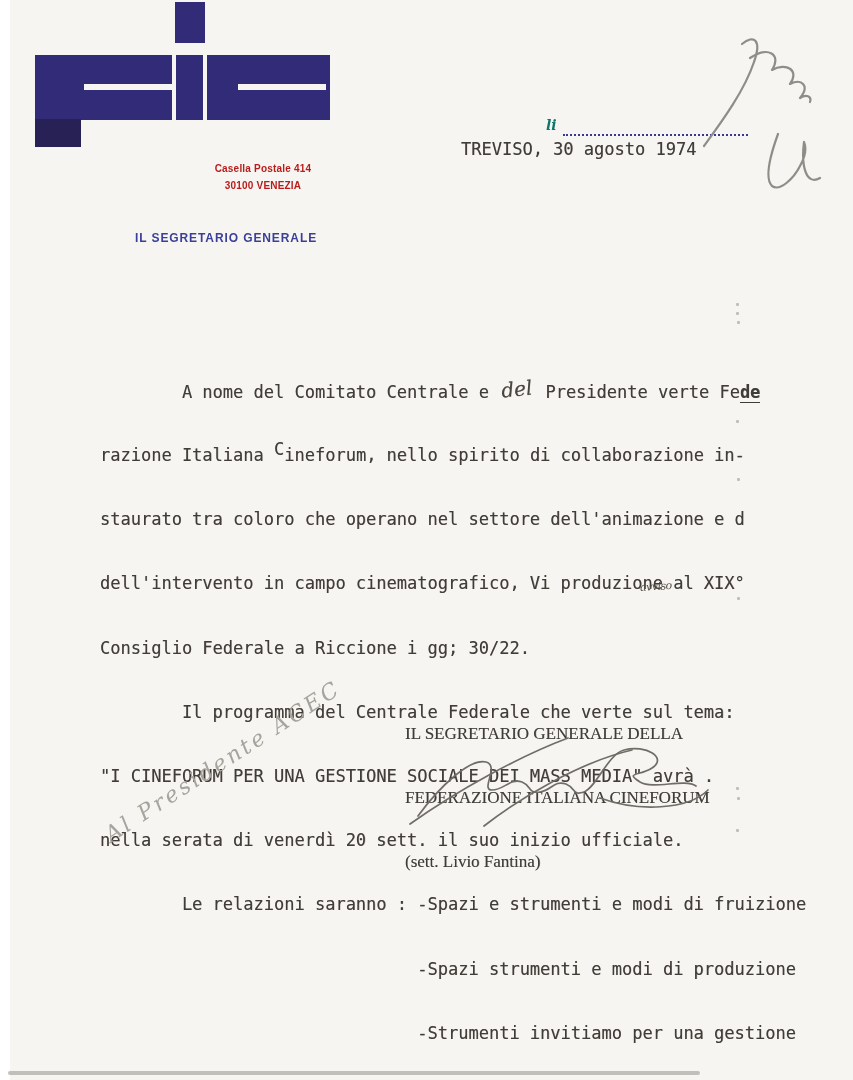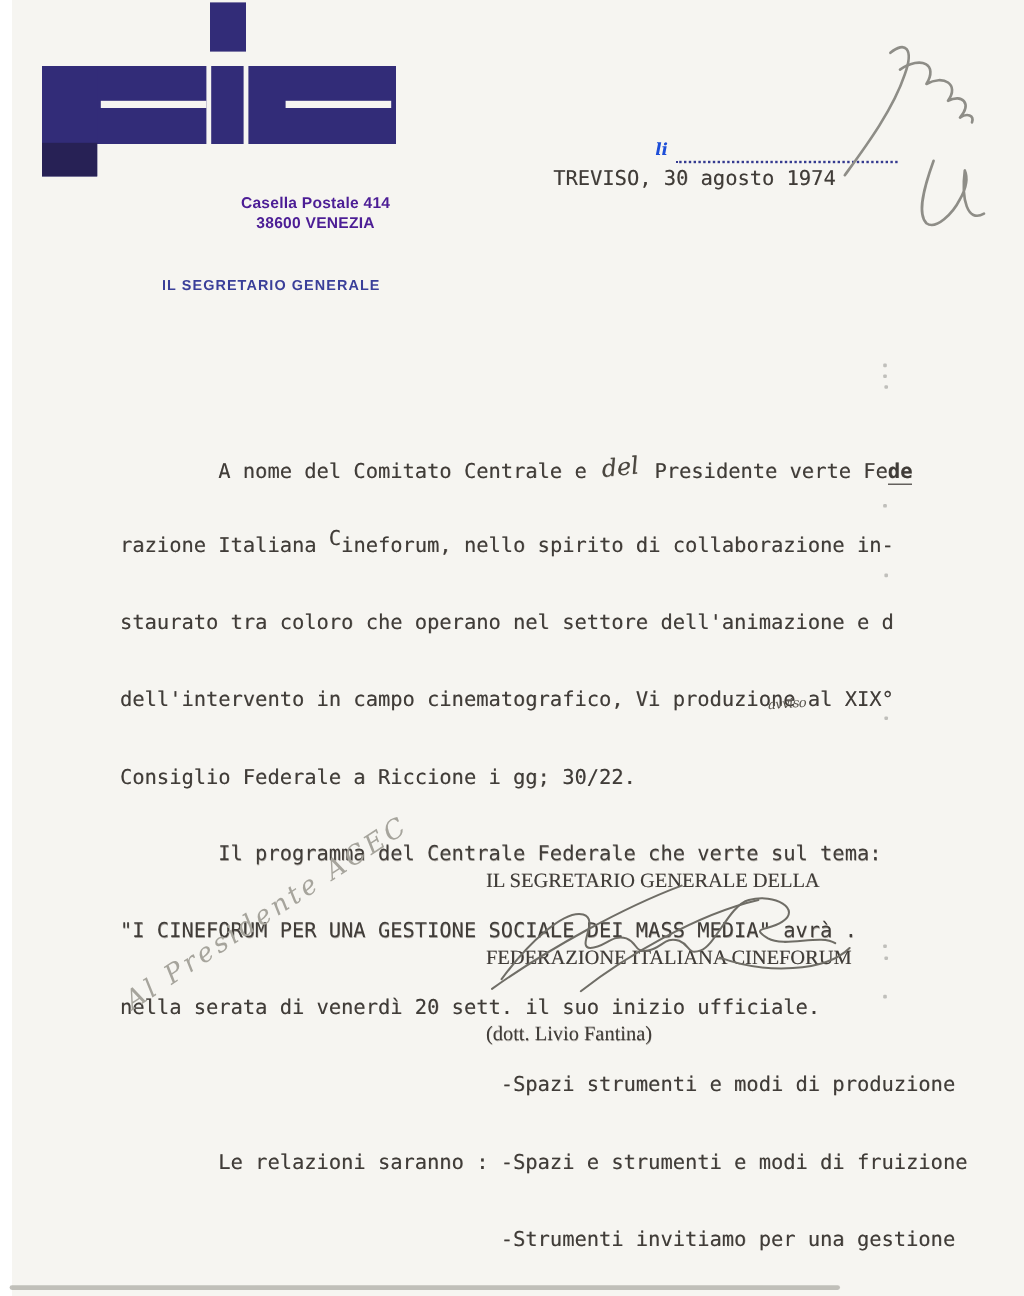--- a/index.html
+++ b/index.html
@@ -13,26 +13,26 @@
   .logo-band{left:35px;top:55px;width:295px;height:65px;}
   .logo-stem{left:35px;top:55px;width:46px;height:92px;}
   .logo-stem-dark{left:35px;top:119px;width:46px;height:28px;background:#272155;}
   .logo-white{position:absolute;background:#f6f5f1;}
   .logo-slit-f{left:84px;top:84px;width:88px;height:6px;}
   .logo-slit-c{left:238px;top:84px;width:88px;height:6px;}
   .logo-gap1{left:172px;top:55px;width:4px;height:65px;}
   .logo-gap2{left:203px;top:55px;width:4px;height:65px;}
 
   
-  .address{left:193px;top:160px;width:140px;text-align:center;color:#4c1d95;
-           font-family:"Liberation Sans",sans-serif;font-weight:bold;font-size:13px;
+  .address{left:193px;top:160px;width:140px;text-align:center;color:#b91c1c;
+           font-family:"Liberation Sans",sans-serif;font-weight:bold;font-size:10px;
            line-height:17px;letter-spacing:0.2px;}
   .role{left:135px;top:231px;color:#3a3f99;font-family:"Liberation Sans",sans-serif;
         font-weight:bold;font-size:12px;letter-spacing:0.9px;}
-  .li-label{left:546px;top:117px;color:#1d4ed8;font-family:"DejaVu Serif",serif;
+  .li-label{left:546px;top:117px;color:#0f766e;font-family:"DejaVu Serif",serif;
             font-style:italic;font-weight:bold;font-size:14px;}
   .li-dots{left:563px;top:122px;width:185px;height:12px;border-bottom:2px dotted #343a90;}
 
   
   .type{color:#403c38;font-size:17px;text-shadow:0.3px 0.3px 0 rgba(64,58,50,0.45);}
   .city-date{left:461px;top:139px;text-align:center;}
   .typebody{left:100px;top:338px;line-height:21.4px;white-space:pre;}
   .tline{height:21.4px;white-space:pre;}
   .sigblock{left:405px;top:680px;line-height:21.4px;white-space:pre;font-family:Liberation Serif, serif;}
   .u{border-bottom:1.5px solid #403c38;font-weight:bold;}
@@ -67,21 +67,21 @@
     <div class="logo-piece logo-stem"></div>
     <div class="logo-piece logo-stem-dark"></div>
     <div class="logo-white logo-slit-f"></div>
     <div class="logo-white logo-slit-c"></div>
     <div class="logo-white logo-gap1"></div>
     <div class="logo-white logo-gap2"></div>
   </div>
 
   <div class="abs address">
     <div>Casella Postale 414</div>
-    <div>38600 VENEZIA</div>
+    <div>30100 VENEZIA</div>
   </div>
   <div class="abs role">IL SEGRETARIO GENERALE</div>
 
   <span class="abs li-label">li</span>
   <div class="abs li-dots"></div>
   <div class="abs type city-date">TREVISO, 30 agosto 1974</div>
 
   <svg style="left:680px;top:28px;" width="173" height="190" viewBox="0 0 173 190">
     <path class="stroke" d="M62,16 C74,6 82,12 74,34 C64,64 40,96 24,118"></path>
     <path class="stroke" d="M70,30 C88,18 102,26 92,42 C106,34 120,42 110,56 C122,50 130,58 120,70 C126,66 132,68 130,74"></path>
@@ -100,35 +100,35 @@
 
   <div class="abs type typebody">
     <div class="tline"><span>        A nome del Comitato Centrale e </span><span class="hw-del">del</span><span> Presidente verte Fe</span><span class="u">de</span></div>
     <div class="tline"><span>razione Italiana </span><span class="sup">C</span><span>ineforum, nello spirito di collaborazione in-</span></div>
     <div class="tline">staurato tra coloro che operano nel settore dell'animazione e d</div>
     <div class="tline">dell'intervento in campo cinematografico, Vi produzione al XIX°</div>
     <div class="tline">Consiglio Federale a Riccione i gg; 30/22.</div>
     <div class="tline">        Il programma del Centrale Federale che verte sul tema:</div>
     <div class="tline">"I CINEFORUM PER UNA GESTIONE SOCIALE DEI MASS MEDIA" avrà .</div>
     <div class="tline">nella serata di venerdì 20 sett. il suo inizio ufficiale.</div>
+    <div class="tline">        Le relazioni saranno : -Spazi e strumenti e modi di fruizione</div>
     <div class="tline">                               -Spazi strumenti e modi di produzione</div>
-    <div class="tline">        Le relazioni saranno : -Spazi e strumenti e modi di fruizione</div>
     <div class="tline">                               -Strumenti invitiamo per una gestione</div>
     
     
     
     
   </div>
 
   <div class="abs hw hw-avviso">avviso</div>
 
   <div class="abs type sigblock">
     <div class="tline">IL SEGRETARIO GENERALE DELLA</div>
     <div class="tline">FEDERAZIONE ITALIANA CINEFORUM</div>
-    <div class="tline">(dott. Livio Fantina)</div>
+    <div class="tline">(sett. Livio Fantina)</div>
   </div>
 
   <svg style="left:400px;top:728px;" width="300" height="100" viewBox="0 0 300 100">
     <path class="sig-stroke" d="M18,88 C40,58 70,30 86,34 C100,38 80,62 92,62 C104,62 110,50 122,54 C132,58 128,66 140,64 C152,62 154,52 166,56 C176,60 172,68 184,64 C196,60 208,26 224,22 C246,16 268,30 252,40 C240,48 224,44 240,54 C254,62 284,50 296,58"></path>
     <path class="sig-stroke" d="M200,70 C238,84 288,82 308,62"></path>
     <path class="sig-stroke" d="M10,96 C58,62 120,28 168,10"></path>
     <path class="sig-stroke" d="M84,98 C120,70 180,34 232,22"></path>
   </svg>
 
   <div class="abs hw pencil-note">Al Presidente ACEC</div>

